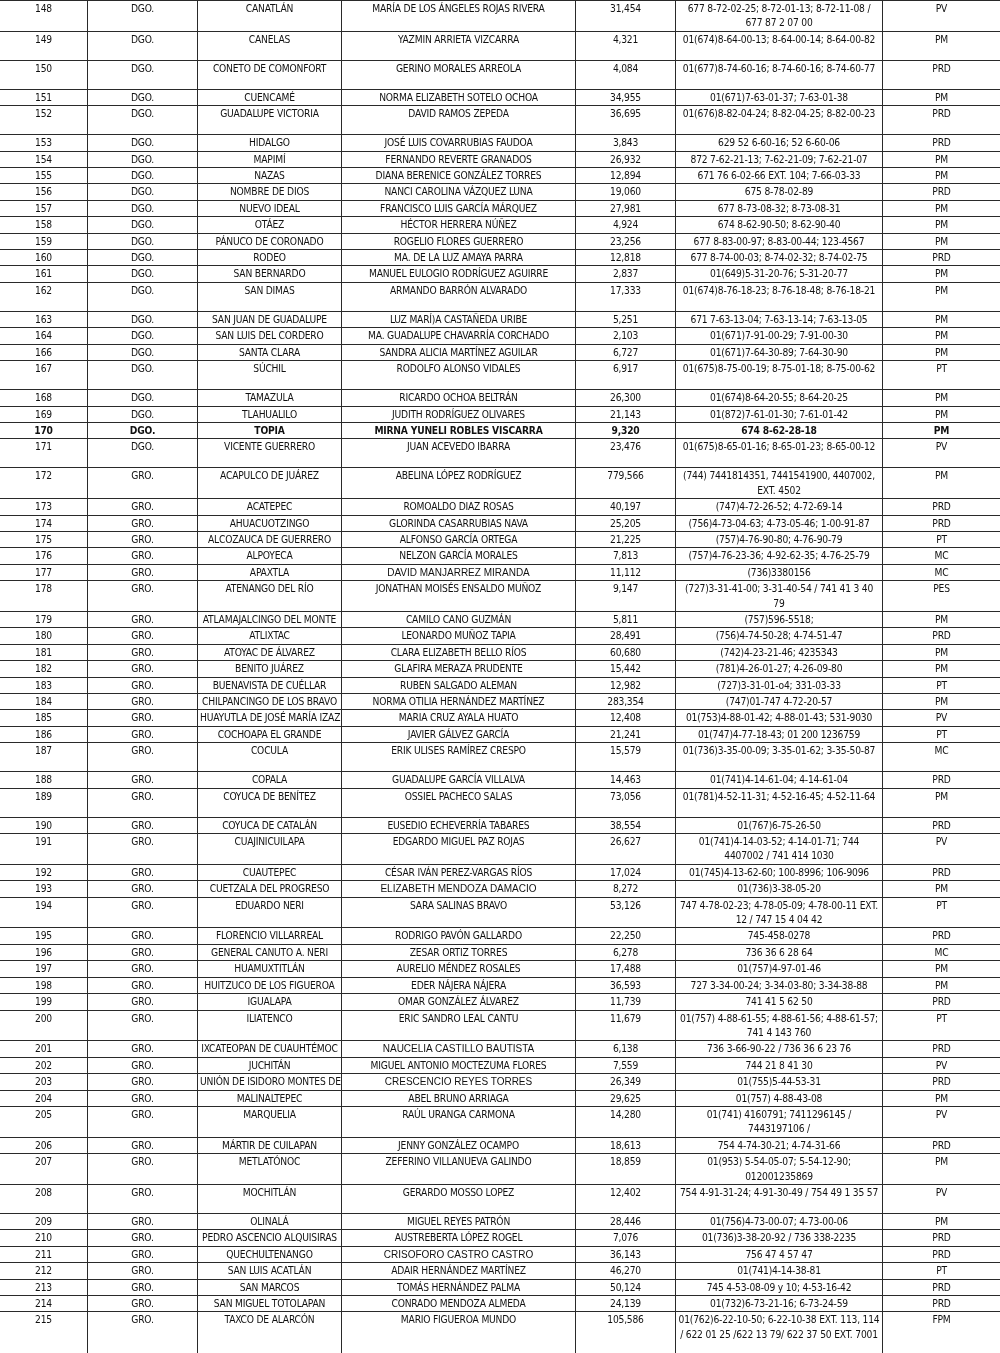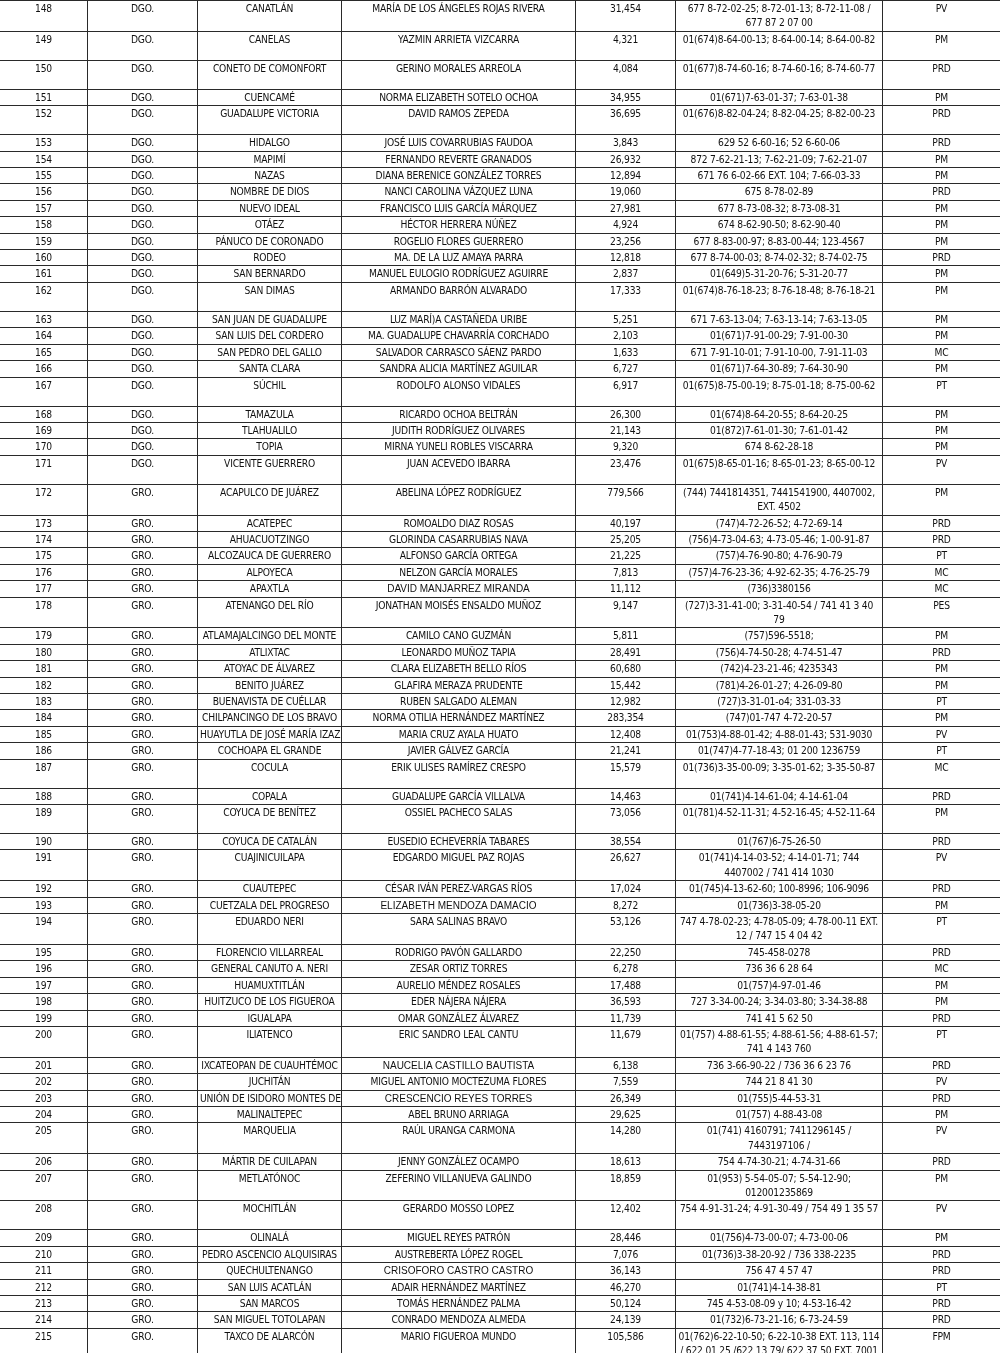--- a/index.html
+++ b/index.html
@@ -171,29 +171,20 @@
       <tr style="height: 14.5px;">
         <td>164</td>
         <td>DGO.</td>
         <td class="clip">SAN LUIS DEL CORDERO</td>
         <td>MA. GUADALUPE CHAVARRÍA CORCHADO</td>
         <td>2,103</td>
         <td class="tel">01(671)7-91-00-29; 7-91-00-30</td>
         <td>PM</td>
       </tr>
       <tr style="height: 14.5px;">
-        <td>165</td>
-        <td>DGO.</td>
-        <td class="clip">SAN PEDRO DEL GALLO</td>
-        <td>SALVADOR CARRASCO SÁENZ PARDO</td>
-        <td>1,633</td>
-        <td class="tel">671 7-91-10-01; 7-91-10-00, 7-91-11-03</td>
-        <td>MC</td>
-      </tr>
-      <tr style="height: 14.5px;">
         <td>166</td>
         <td>DGO.</td>
         <td class="clip">SANTA CLARA</td>
         <td>SANDRA ALICIA MARTÍNEZ AGUILAR</td>
         <td>6,727</td>
         <td class="tel">01(671)7-64-30-89; 7-64-30-90</td>
         <td>PM</td>
       </tr>
       <tr style="height: 29px;">
         <td>167</td>
@@ -215,21 +206,21 @@
       </tr>
       <tr style="height: 14.5px;">
         <td>169</td>
         <td>DGO.</td>
         <td class="clip">TLAHUALILO</td>
         <td>JUDITH RODRÍGUEZ OLIVARES</td>
         <td>21,143</td>
         <td class="tel">01(872)7-61-01-30; 7-61-01-42</td>
         <td>PM</td>
       </tr>
-      <tr style="height: 14.5px;">
+      <tr style="height: 14.5px; font-weight: bold;">
         <td>170</td>
         <td>DGO.</td>
         <td class="clip">TOPIA</td>
         <td>MIRNA YUNELI ROBLES VISCARRA</td>
         <td>9,320</td>
         <td class="tel">674 8-62-28-18</td>
         <td>PM</td>
       </tr>
       <tr style="height: 29px;">
         <td>171</td>

